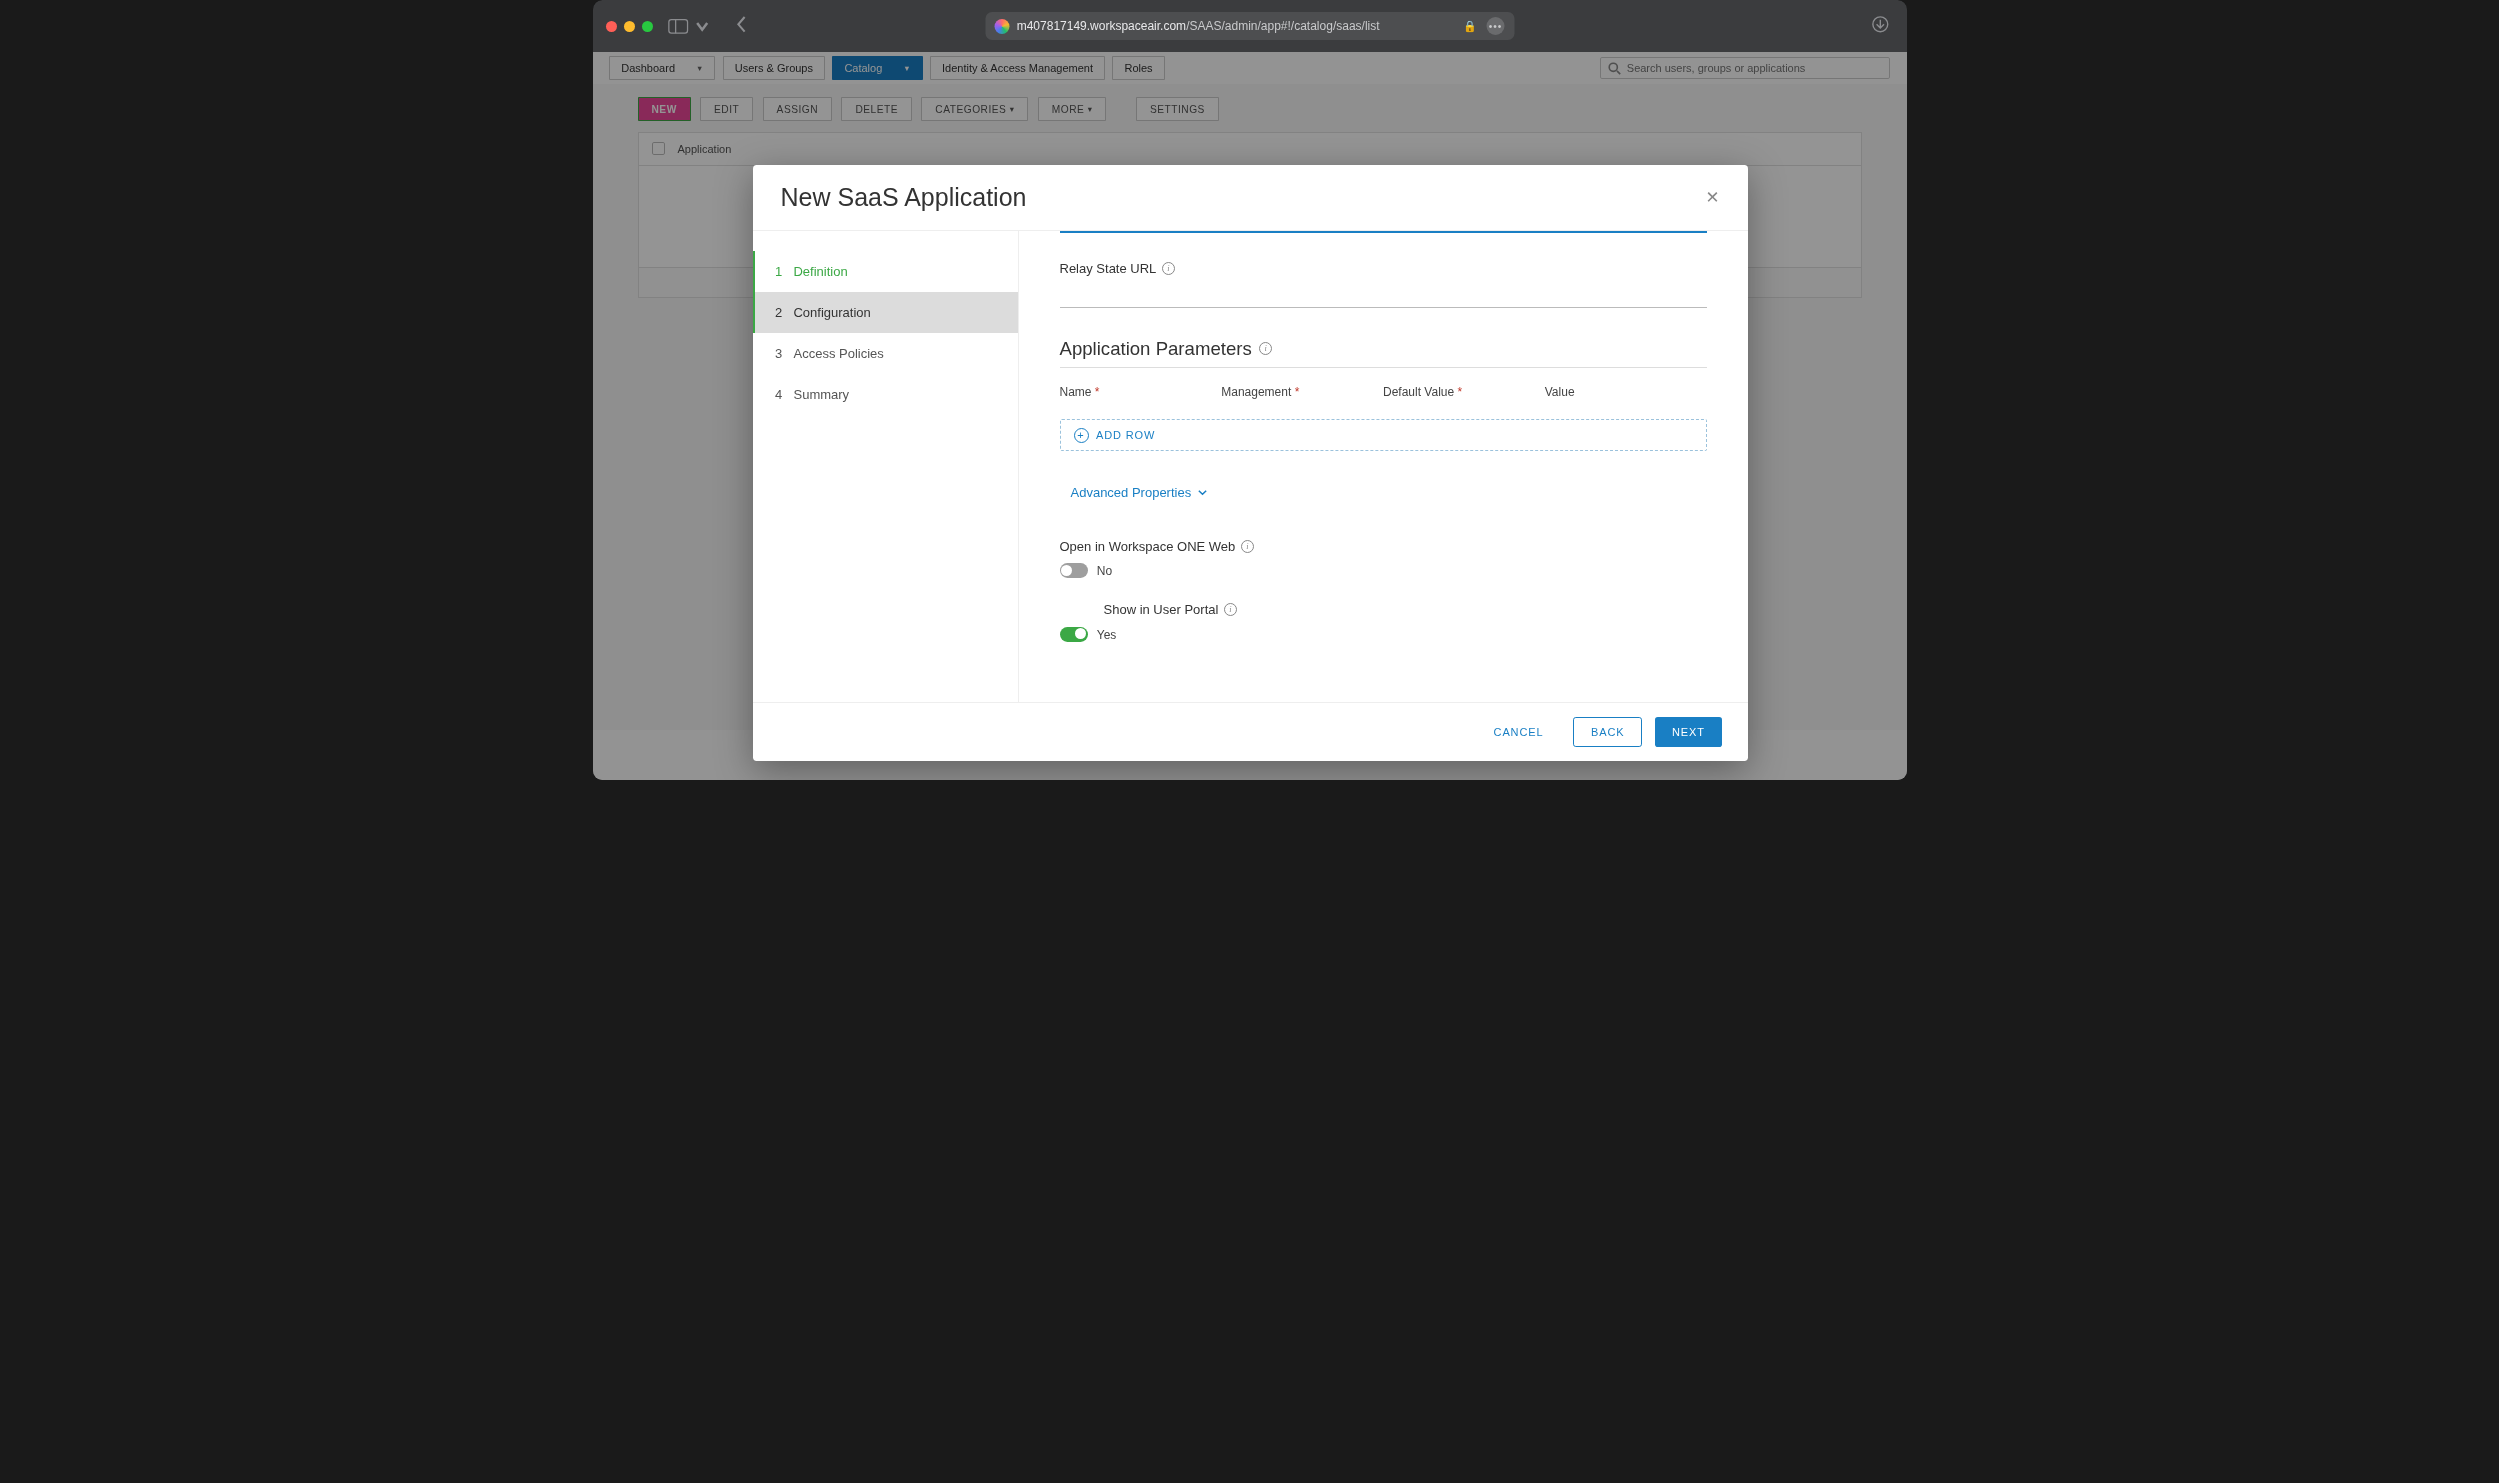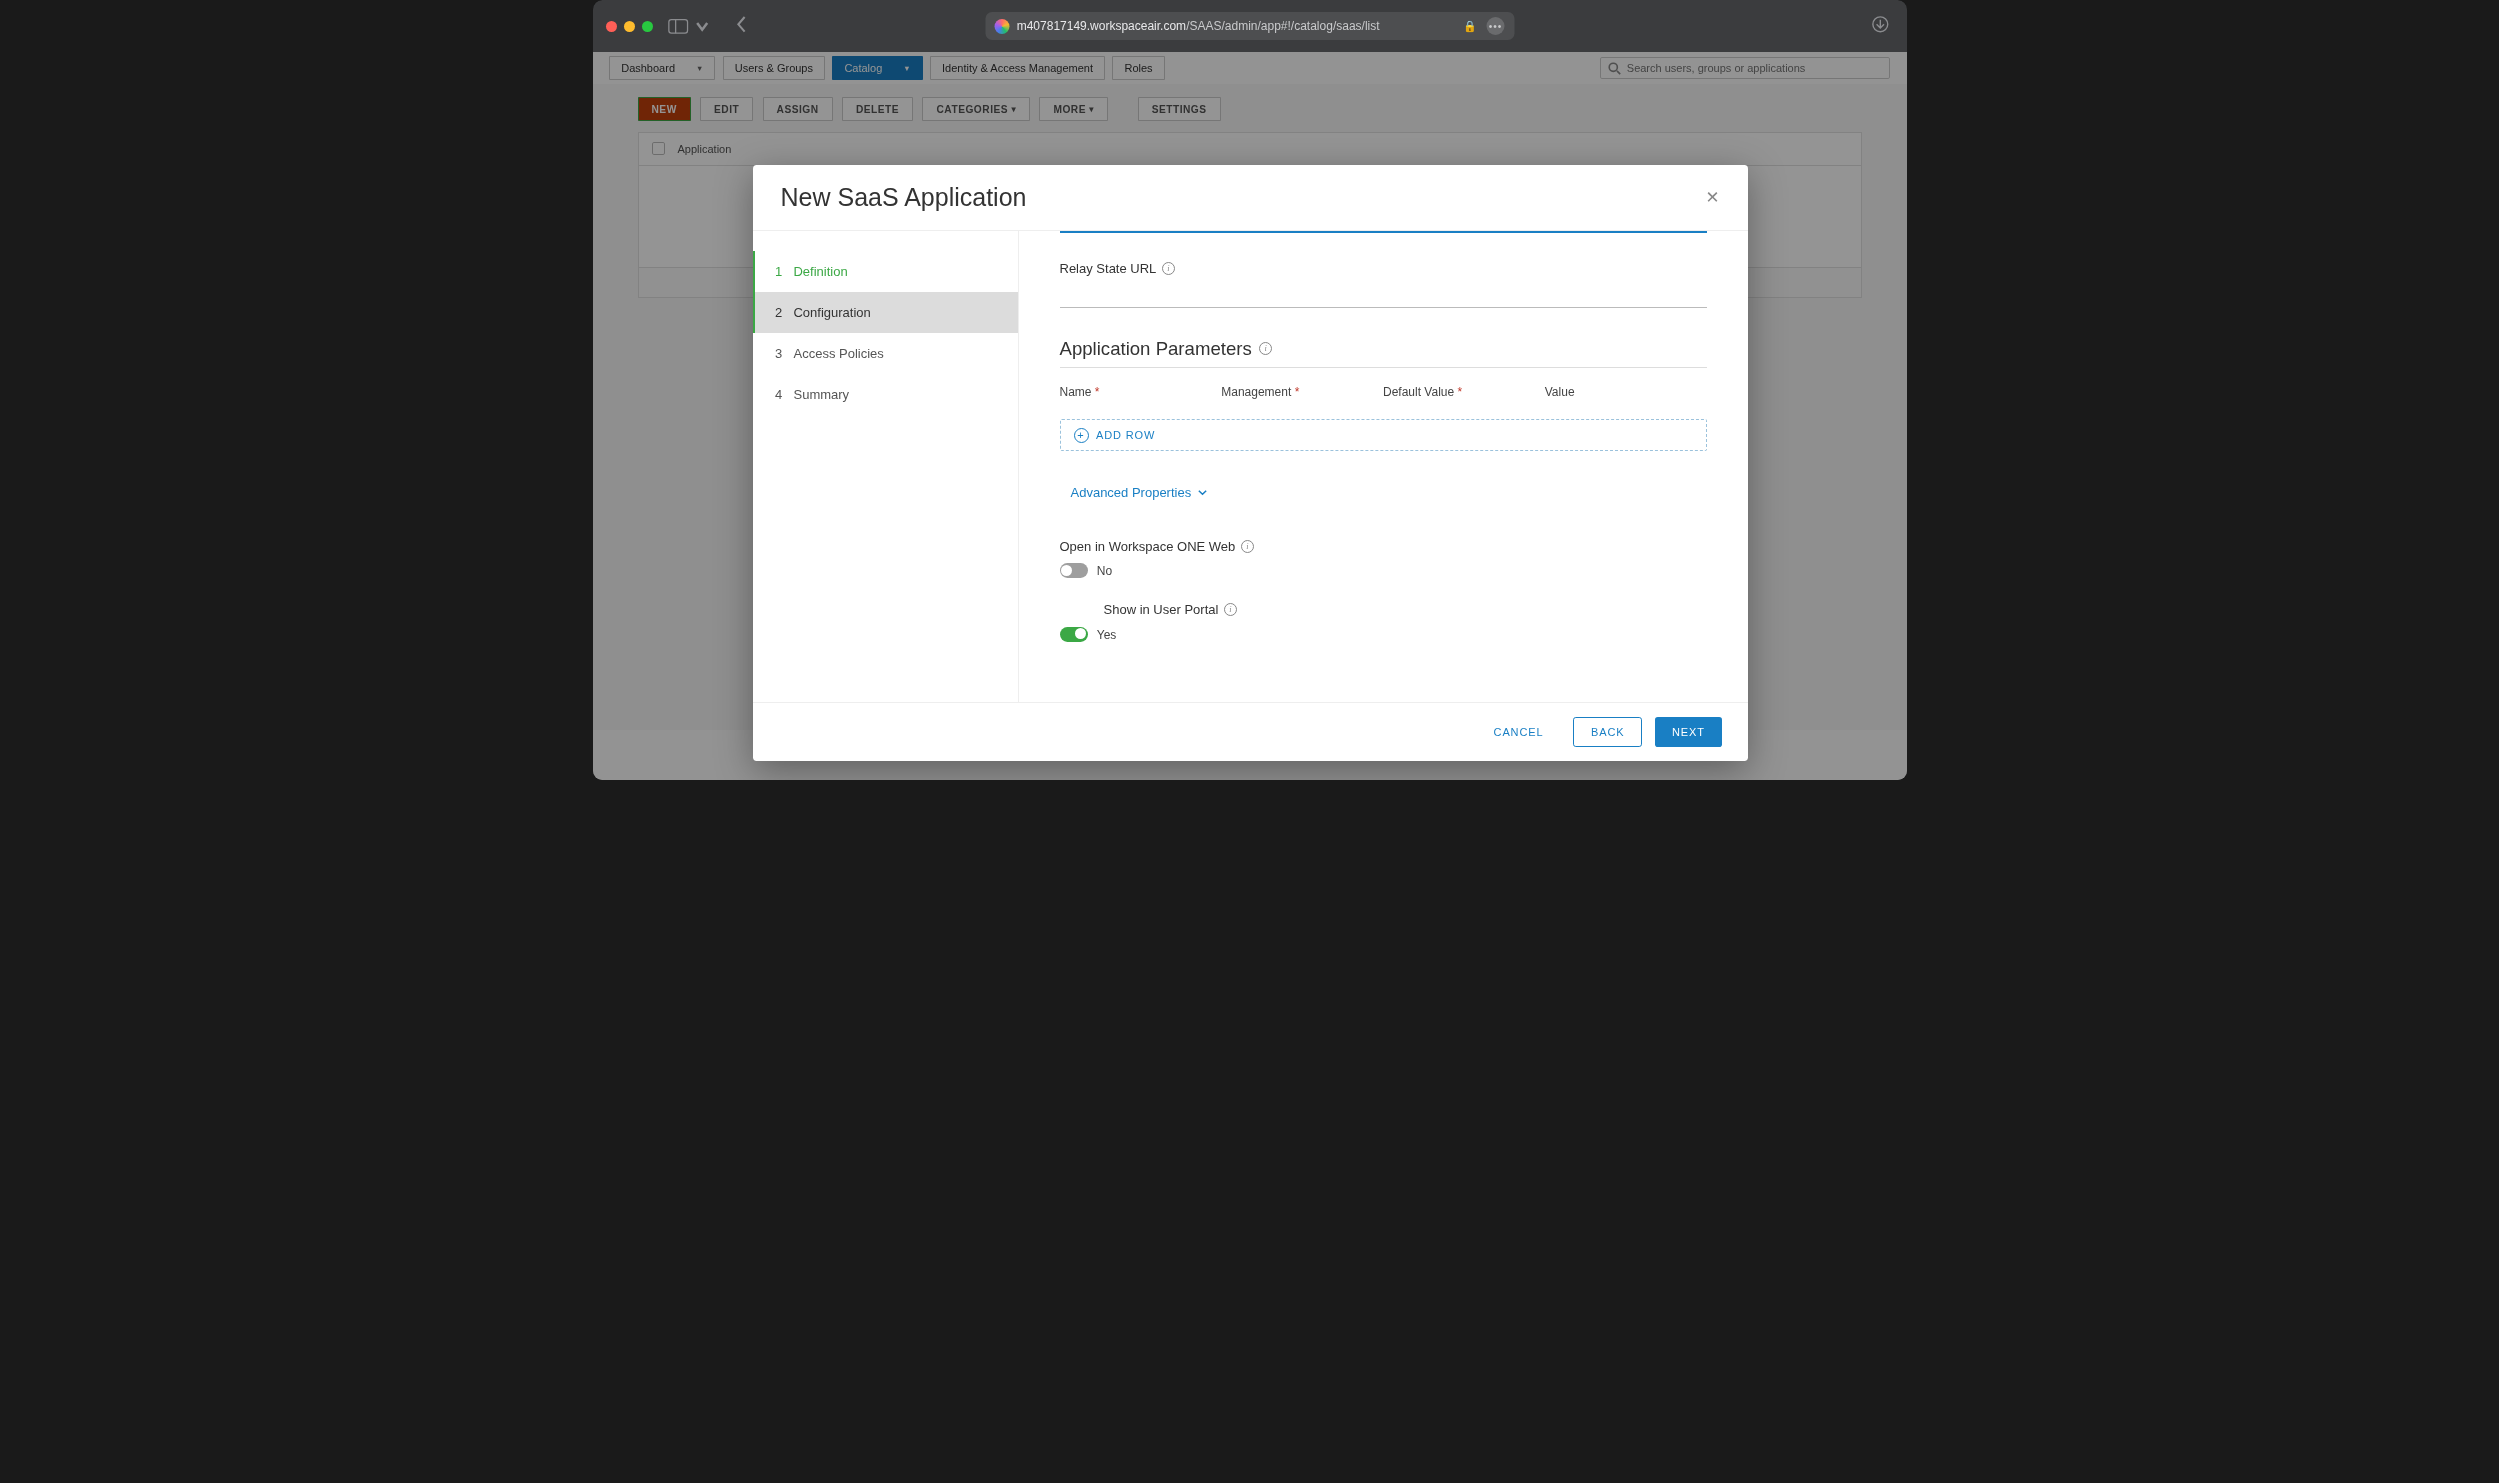--- a/index.html
+++ b/index.html
@@ -49,22 +49,22 @@
   .nav-btn .caret { font-size:7.4px; color:#666; }
   .nav-btn.active { background:#197fc4; border-color:#197fc4; color:#fff; }
   .nav-btn.active .caret { color:#fff; }
   .search-wrap { margin-left:auto; width:290px; height:22px; border:0.9px solid #ccc; border-radius:1.9px; display:flex; align-items:center; padding:0 7.4px; }
   .search-wrap svg { width:13px; height:13px; stroke:#888; fill:none; stroke-width:2; }
   .search-wrap input { border:0; outline:0; font-size:11px; margin-left:5.6px; flex:1; background:transparent; color:#555; }
 
   
   .content { padding: 13px 45px; background:#f6f6f6; height: calc(100% - 82px); }
   .toolbar { display:flex; gap:9.3px; align-items:center; }
-  .tb-btn { height:24px; padding:0 13px; border:0.9px solid #ccc; background:#fff; color:#555; font-size:10.2px; letter-spacing:0.5px; display:flex; align-items:center; border-radius:0.9px;font-weight:bold; }
-  .tb-btn.primary { background:#c2410c; border-color:#3fa845; color:#fff; font-weight:600; }
+  .tb-btn { height:24px; padding:0 13px; border:0.9px solid #ccc; background:#fff; color:#555; font-size:10.2px; letter-spacing:0.5px; display:flex; align-items:center; border-radius:0.9px; }
+  .tb-btn.primary { background:#ec4899; border-color:#3fa845; color:#fff; font-weight:600; }
   .table-head { margin-top:11px; border:0.9px solid #e1e1e1; background:#fff; padding:9.3px 13px; display:flex; align-items:center; gap:13px; font-size:11px; color:#555; }
   .chk { width:13px; height:13px; border:0.9px solid #bbb; border-radius:1.9px; }
   .table-body { height:102px; border:0.9px solid #e1e1e1; border-top:0; background:#fff; }
   .table-foot { height:30px; border:0.9px solid #e1e1e1; border-top:0; background:#fafafa; }
 
   
   .scrim { position:absolute; inset:0; background:rgba(0,0,0,0.42); }
 
   
   .modal { position:absolute; left:160px; top:113px; width:995px; height:596px; background:#fff; border-radius:3.7px; box-shadow: 0 9.3px 37px rgba(0,0,0,0.35); display:flex; flex-direction:column; }

